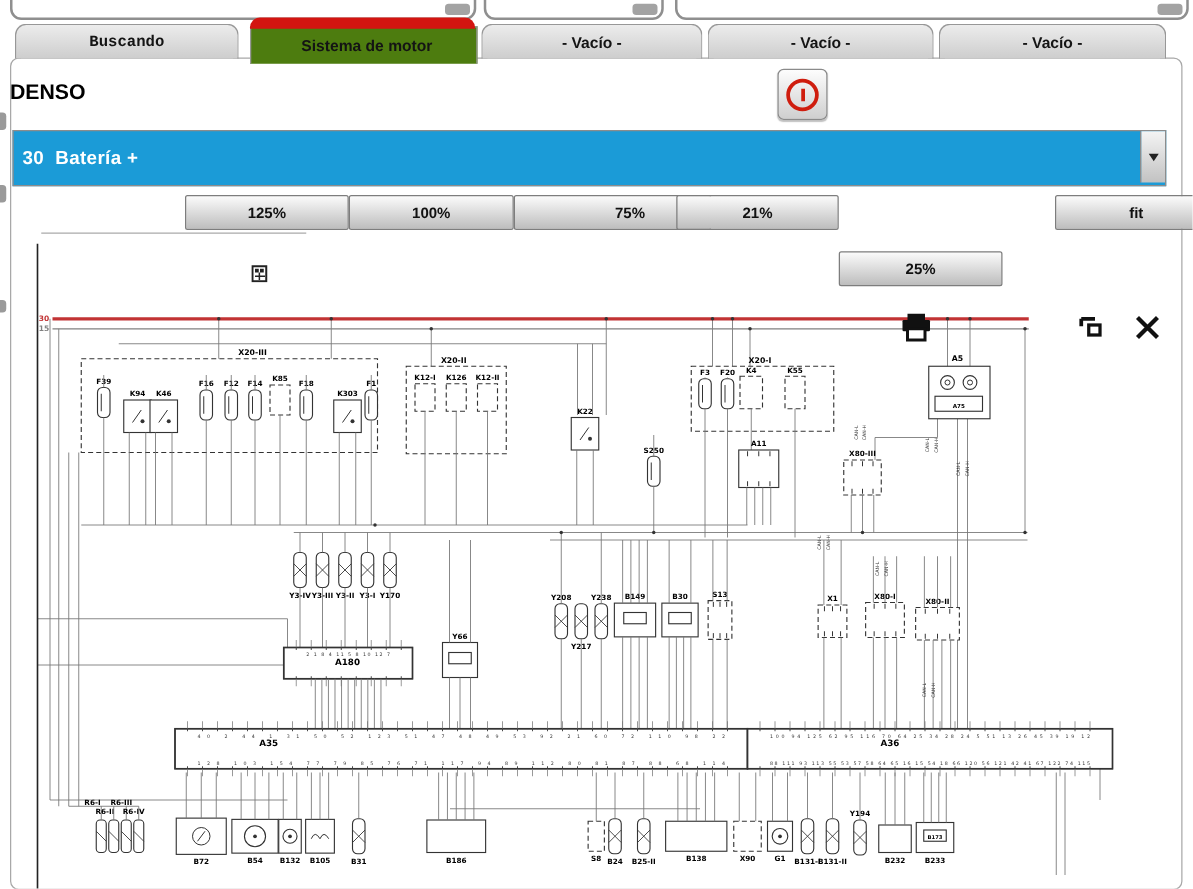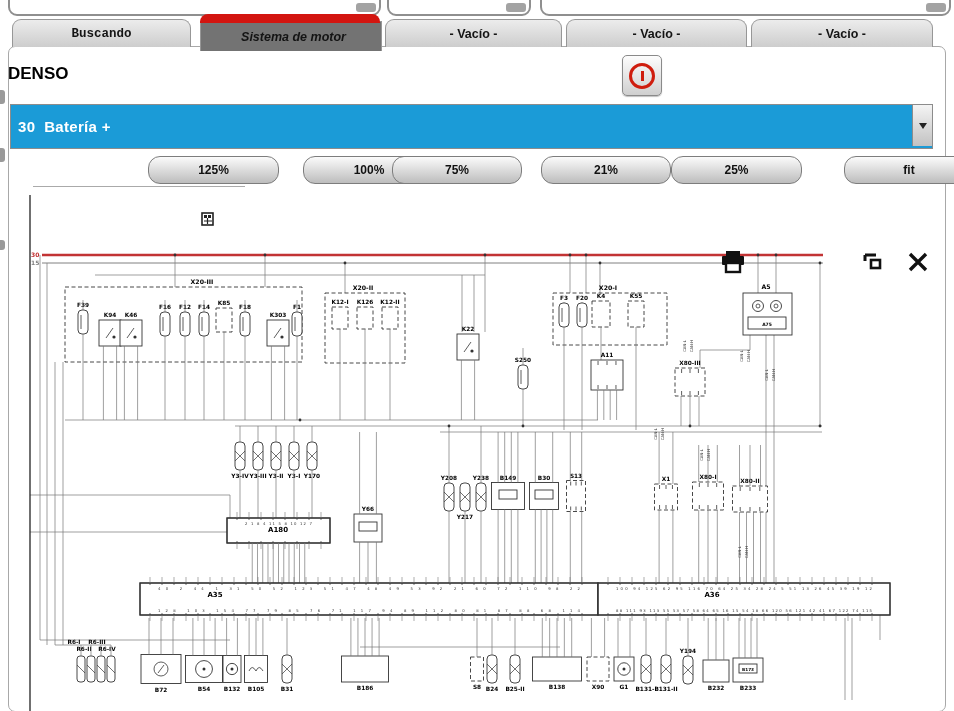--- a/index.html
+++ b/index.html
@@ -8,21 +8,21 @@
   
   .topbox{position:absolute;top:-14px;height:26px;background:#fff;border:2px solid #8f8f8f;
           border-radius:9px;}
   .topthumb{position:absolute;right:3px;bottom:2px;width:20px;height:9px;background:#a3a3a3;
             border-radius:3px;}
   
   .tab{position:absolute;top:19px;height:27px;background:linear-gradient(#ececec,#cdcdcd);
        border:1px solid #979797;border-bottom:none;border-radius:9px 9px 0 0;
        display:flex;align-items:center;justify-content:center;font-size:12.5px;font-weight:700;
        color:#141414;z-index:1;cursor:default;}
-  .tab.active{background:#737373;top:21px;height:29px;z-index:4;border-radius:0;font-style:italic;}
+  .tab.active{background:#4d7c0f;top:21px;height:29px;z-index:4;border-radius:0;}
   .redcap{position:absolute;top:14px;height:9px;background:#d31510;border-radius:8px 8px 0 0;z-index:5;}
   .tabicon{display:inline-flex;margin-right:5px;}
   
   .panel{position:absolute;left:8px;top:46px;width:936px;height:664px;background:#fff;
          border:1px solid #a8a8a8;border-radius:7px;z-index:0;}
   .title{position:absolute;left:8px;top:64px;font-size:17px;font-weight:700;color:#000;z-index:2;}
   .hbtn{position:absolute;z-index:2;display:flex;align-items:center;justify-content:center;cursor:pointer;}
   .infobtn{left:622px;top:55px;width:38px;height:39px;background:linear-gradient(#fdfdfd,#cfcfcf);
            border:1px solid #8a8a8a;border-radius:5px;box-shadow:0 1px 1px rgba(0,0,0,.25);}
   .inforing{width:20px;height:20px;border:3px solid #cf1d0e;border-radius:50%;
@@ -36,21 +36,21 @@
          background:#1b9bd7;z-index:2;display:flex;align-items:center;}
   .combo .val{color:#fff;font-size:15px;font-weight:700;padding-left:7px;letter-spacing:.3px;
               white-space:pre;}
   .combo .dd{position:absolute;right:0;top:0;width:19px;height:41px;
              background:linear-gradient(#f4f4f4,#c2c2c2);border-left:1px solid #8c8c8c;
              display:flex;align-items:center;justify-content:center;cursor:pointer;}
   .combo .dd b{width:0;height:0;border-left:4px solid transparent;border-right:4px solid transparent;
                border-top:6px solid #222;}
   
   .zbtn{position:absolute;top:156px;height:26px;background:linear-gradient(#fbfbfb,#bdbdbd);
-        border:1px solid #7d7d7d;border-radius:12px;display:flex;align-items:center;justify-content:center;
+        border:1px solid #7d7d7d;border-radius:2px;display:flex;align-items:center;justify-content:center;
         font-size:12px;font-weight:700;color:#111;z-index:2;cursor:pointer;}
   .divline{position:absolute;left:33px;top:186px;width:212px;height:1px;background:#aaa;z-index:2;}
   .edgemark{position:absolute;left:0;width:5px;background:#9a9a9a;border-radius:0 3px 3px 0;z-index:6;}
   svg{position:absolute;left:0;top:190px;z-index:1;}
   text{font-family:"DejaVu Sans",sans-serif;}
 </style>
 </head>
 <body>
 
 <div class="topbox" style="left:8px;width:369px;">
@@ -120,24 +120,24 @@
 
 <div class="combo">
   <span class="val">30  Batería +</span>
   <span class="dd">
       <b></b>
     </span>
 </div>
 
 <div id="zoomrow">
     <div class="zbtn" style="left: 148px; width: 129px;">125%</div>
-    <div class="zbtn" style="left: 279px; width: 130px; margin-left: 24px;">100%</div>
-    <div class="zbtn" style="left: 392px; width: 128px;">75%</div>
+    <div class="zbtn" style="left: 279px; width: 130px;">100%</div>
+    <div class="zbtn" style="left: 411px; width: 128px; padding-left: 28px;">75%</div>
     <div class="zbtn" style="left: 541px; width: 128px;">21%</div>
-    <div class="zbtn" style="left: 671px; width: 129px;">25%</div>
+    <div class="zbtn" style="left: 671px; width: 129px; margin-top: 45px;">25%</div>
     <div class="zbtn" style="left: 844px; width: 128px;">fit</div>
   </div>
 <div class="divline"></div>
 
 <div class="edgemark" style="top:90px;height:14px;"></div>
 <div class="edgemark" style="top:148px;height:14px;"></div>
 <div class="edgemark" style="top:240px;height:10px;"></div>
 
 <svg id="diagram" width="954" height="521" viewBox="0 190 954 521">
     <line x1="70" y1="300" x2="298" y2="300" stroke="#777" stroke-width="0.7"></line>

